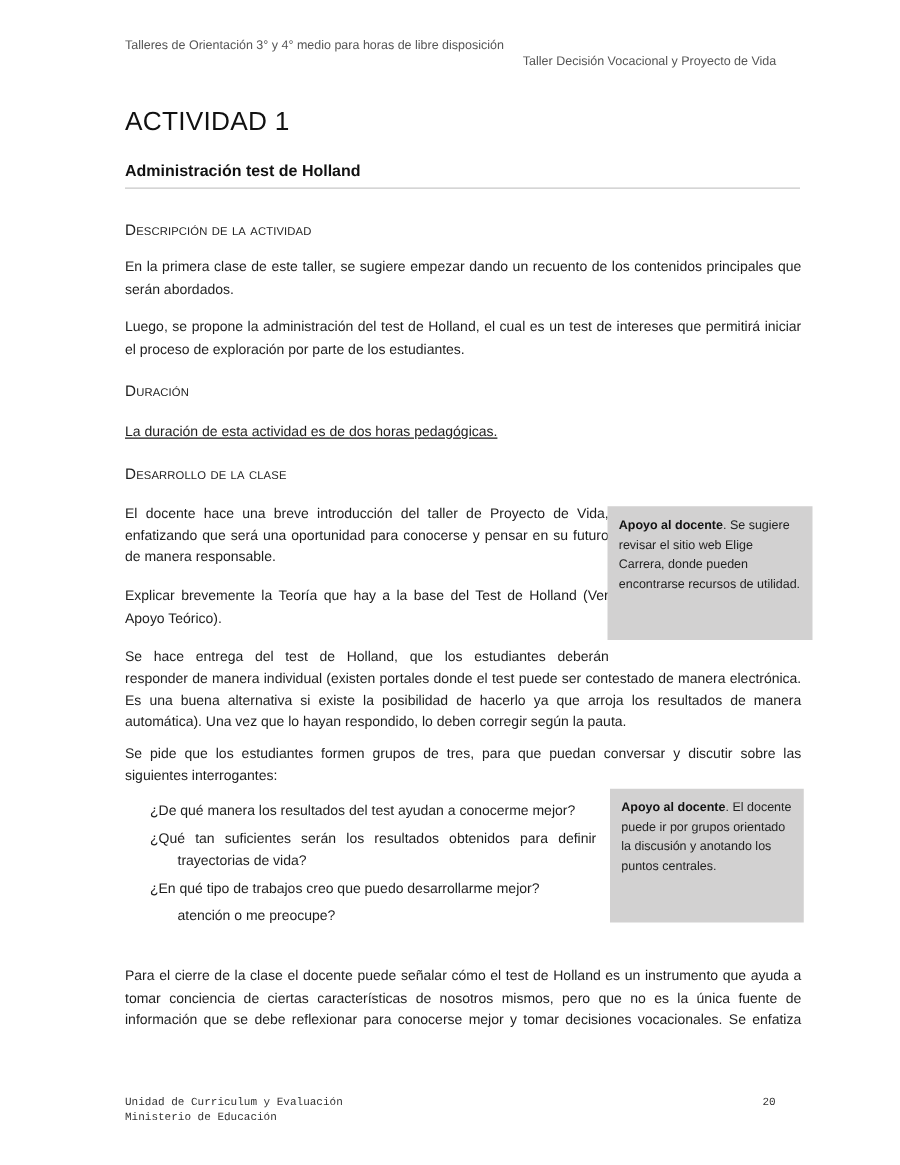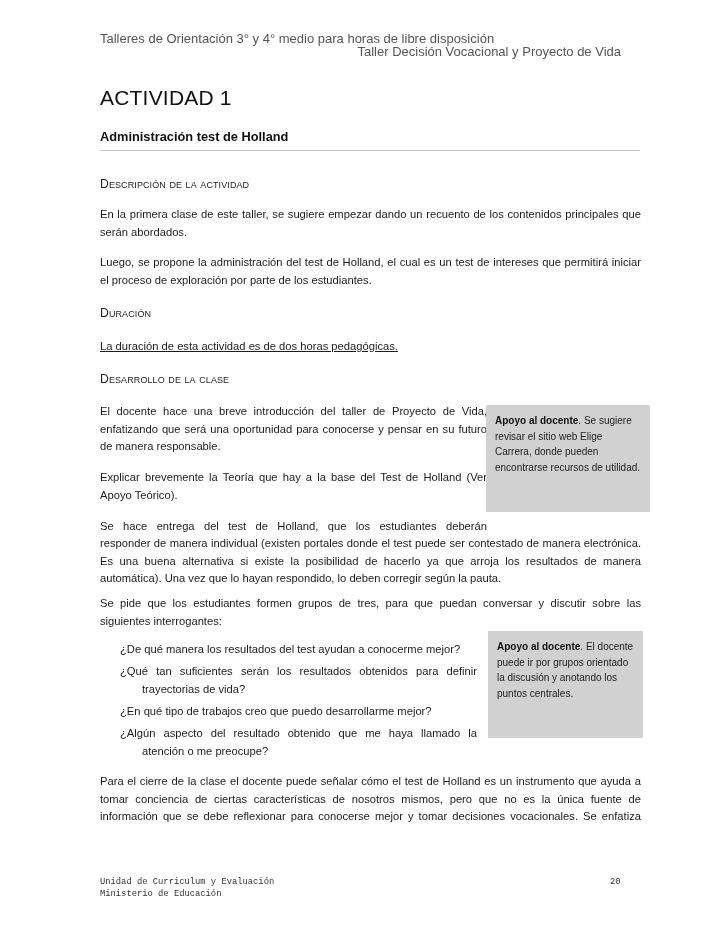--- a/index.html
+++ b/index.html
@@ -2,21 +2,21 @@
 <html><head>
 <meta charset="utf-8">
 <style>
   html, body { margin: 0; padding: 0; background: #ffffff; }
   body {
     width: 720px; height: 932px; position: relative; overflow: hidden;
     font-family: "Liberation Sans", "DejaVu Sans", sans-serif;
     color: #1a1a1a;
   }
   .abs { position: absolute; }
-  .hdr { font-size: 13px; color: #555; }
+  .hdr { font-size: 10px; color: #555; }
   .title { font-size: 21px; color: #111; letter-spacing: 0.2px; }
   .subtitle { font-size: 12.8px; font-weight: bold; color: #111; }
   .rule { height: 1px; background: #c8c8c8; }
   .section { font-size: 12.2px; color: #222; font-variant: small-caps; letter-spacing: 0.1px; }
   .p { font-size: 11.2px; line-height: 17.5px; color: #1c1c1c; text-align: justify; }
   .aside {
     background: #d2d1d1; font-size: 10px; line-height: 15.5px; color: #222;
     box-sizing: border-box; padding: 8px 9px;
   }
   .aside b { color: #111; text-align: center; }
@@ -57,21 +57,20 @@
   <span>¿De qué manera los resultados del test ayudan a conocerme mejor?</span>
 </div>
 <div class="abs q" style="left:120px; top:663px; width:357px;">
   <span style="display:block; text-align:justify; text-align-last:justify;">¿Qué tan suficientes serán los resultados obtenidos para definir</span>
   <span class="cont">trayectorias de vida?</span>
 </div>
 <div class="abs q" style="left:120px; top:703px; width:357px;">
   <span>¿En qué tipo de trabajos creo que puedo desarrollarme mejor?</span>
 </div>
 <div class="abs q" style="left:120px; top:725px; width:357px;">
-  <span style="display:block; text-align:justify; text-align-last:justify;">¿Algún aspecto del resultado obtenido que me haya llamado la</span>
   <span class="cont">atención o me preocupe?</span>
 </div>
 
 <div class="abs aside" style="left:488px; top:631px; width:155px; height:107px;">
   <b>Apoyo al docente</b><span>. El docente puede ir por grupos orientado la discusión y anotando los puntos centrales.</span>
 </div>
 
 <div class="abs p" style="left:100px; top:773px; width:541px; text-align-last: justify;">Para el cierre de la clase el docente puede señalar cómo el test de Holland es un instrumento que ayuda a tomar conciencia de ciertas características de nosotros mismos, pero que no es la única fuente de información que se debe reflexionar para conocerse mejor y tomar decisiones vocacionales. Se enfatiza</div>
 
 <div class="abs ftr" style="left:100px; top:876px;">

